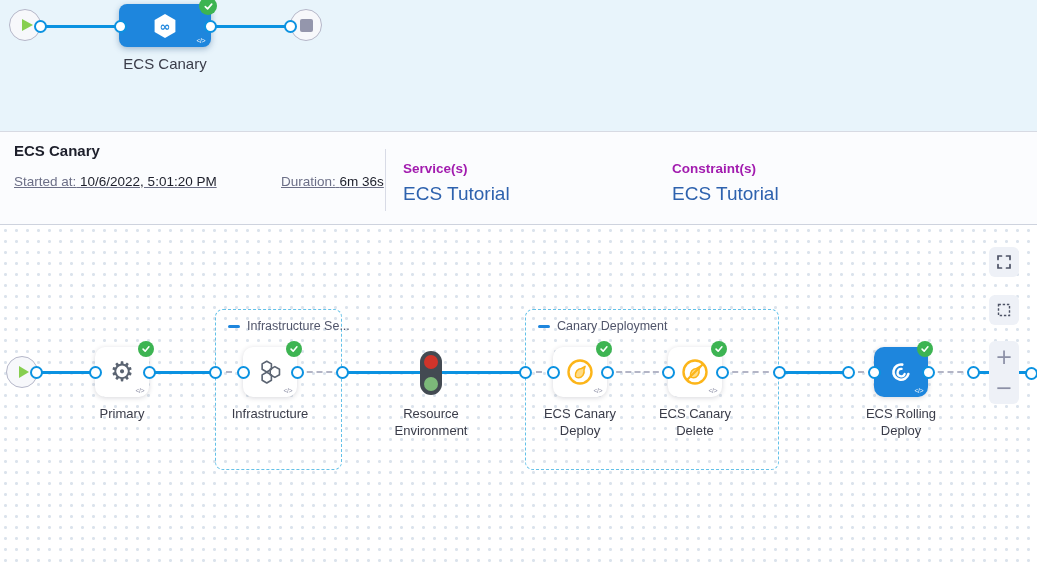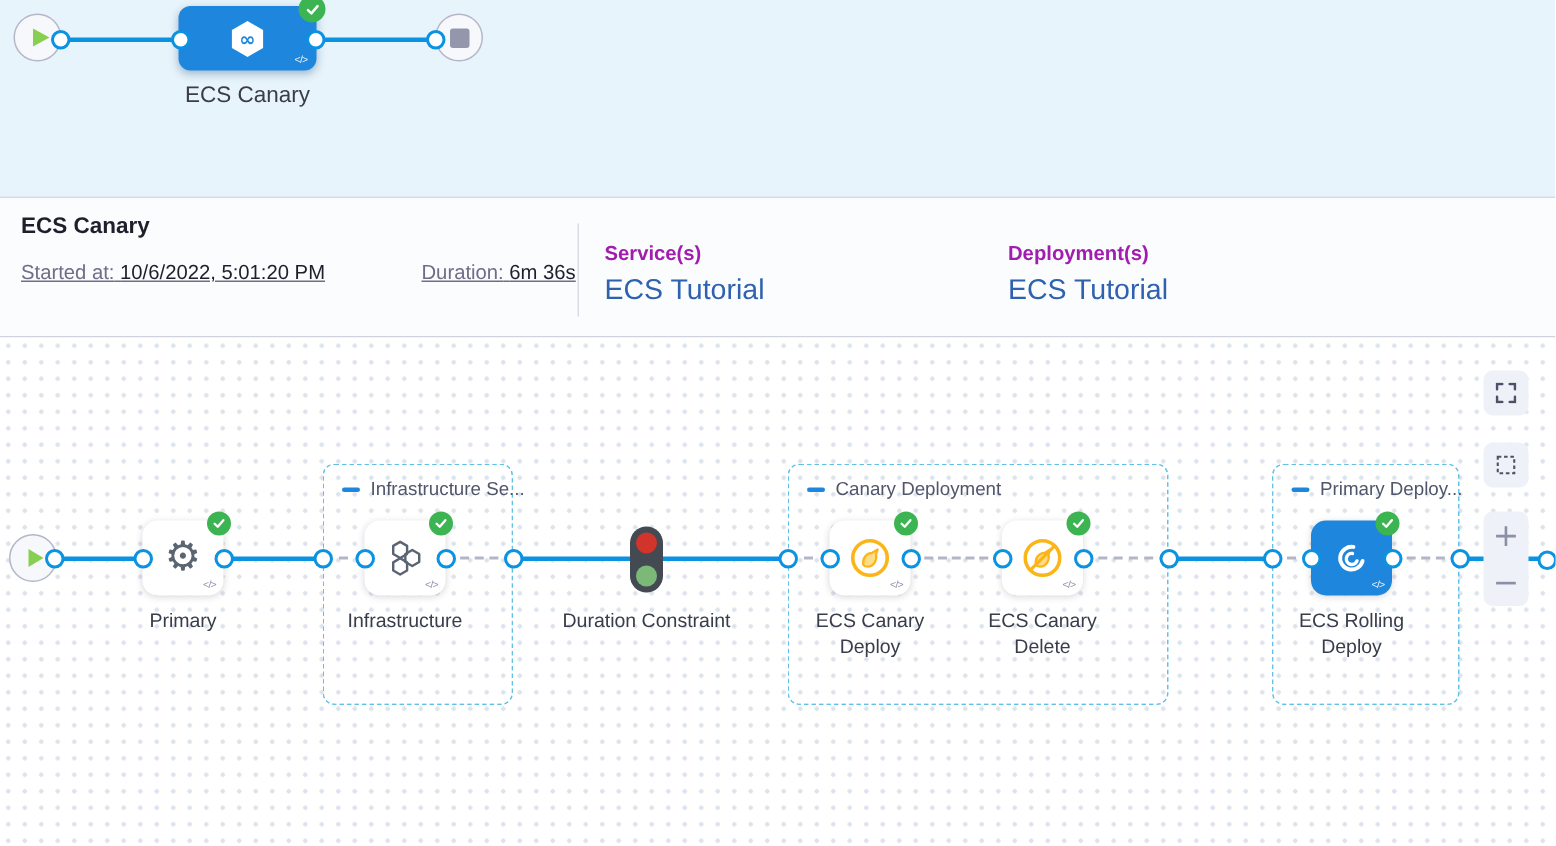--- a/index.html
+++ b/index.html
@@ -128,42 +128,36 @@
     <span>Started at:</span>
     <b>10/6/2022, 5:01:20 PM</b>
   </div>
   <div class="sum-row" style="left:281px; top:42px;">
     <span>Duration:</span>
     <b>6m 36s</b>
   </div>
   <div class="sum-div"></div>
   <div class="sum-h" style="left:403px; top:29px;">Service(s)</div>
   <div class="sum-link" style="left:403px; top:51px;">ECS Tutorial</div>
-  <div class="sum-h" style="left:672px; top:29px;">Deployment(s)</div>
+  <div class="sum-h" style="left:672px; top:29px;">Constraint(s)</div>
   <div class="sum-link" style="left:672px; top:51px;">ECS Tutorial</div>
 </div>
 
 <div class="graph">
 
   <div class="group" style="left:525px; width:254px;">
     <div class="ghead">
       <span class="gminus"></span>
       <span class="glabel">Canary Deployment</span>
     </div>
   </div>
   <div class="group" style="left:215px; width:127px;">
     <div class="ghead">
       <span class="gminus"></span>
       <span class="glabel">Infrastructure Se...</span>
-    </div>
-  </div>
-  <div class="group" style="left:848px; width:125px;">
-    <div class="ghead">
-      <span class="gminus"></span>
-      <span class="glabel">Primary Deploy...</span>
     </div>
   </div>
 
   <div class="hline" style="left:22px;  width:73px;"></div>
   <div class="hline" style="left:149px; width:66px;"></div>
   <div class="hline" style="left:342px; width:78px;"></div>
   <div class="hline" style="left:442px; width:83px;"></div>
   <div class="hline" style="left:779px; width:69px;"></div>
   <div class="hline" style="left:973px; width:64px;"></div>
 
@@ -204,21 +198,21 @@
         </svg>
     </div>
     <span class="code-ic">&lt;/&gt;</span>
   </div>
   <div class="nlabel" style="left:210px; width:120px;">Infrastructure</div>
 
   <div class="traffic">
     <span class="red"></span>
     <span class="grn"></span>
   </div>
-  <div class="nlabel" style="left:371px; width:120px;">Duration Constraint</div>
+  <div class="nlabel" style="left:371px; width:120px;">Resource Environment</div>
 
   <div class="card" style="left:553px; top:122px;">
     <svg width="30" height="30" viewBox="0 0 30 30">
       <circle cx="15" cy="15" r="11.5" fill="#fff" stroke="#fcb519" stroke-width="2.4"></circle>
       <path d="M10.5 19.5c-.6-4.5 2.2-8 6-8l3.6-2.2-1.1 3.4c.9 4.3-2 8.3-5.6 8.1-1.4-.1-2.5-.6-2.9-1.3z" fill="#ffdd88" stroke="#fcb519" stroke-width="1.5" stroke-linejoin="round"></path>
     </svg>
     <div class="badge">
       <svg width="10" height="10" viewBox="0 0 12 12">
           <polyline points="2.5,6.2 5,8.6 9.5,3.4" fill="none" stroke="#fff" stroke-width="1.9" stroke-linecap="round" stroke-linejoin="round"></polyline>
         </svg>

